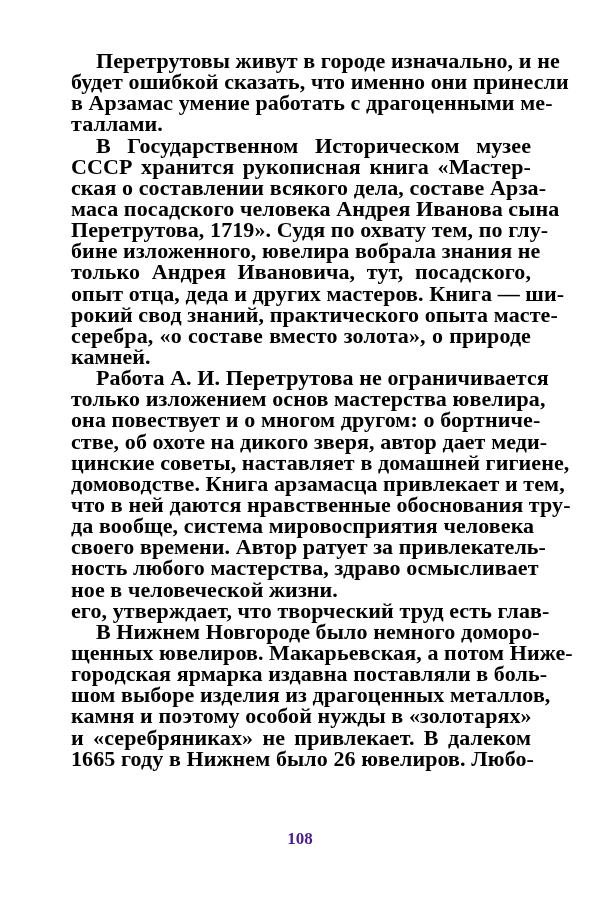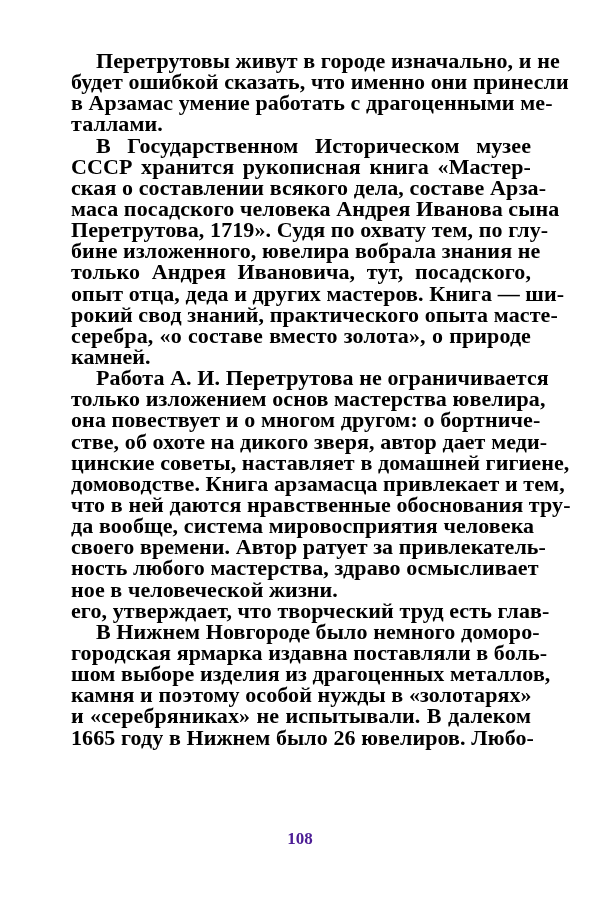--- a/index.html
+++ b/index.html
@@ -47,19 +47,20 @@
     <span class="line">стве, об охоте на дикого зверя, автор дает меди-</span>
     <span class="line">цинские советы, наставляет в домашней гигиене,</span>
     <span class="line">домоводстве. Книга арзамасца привлекает и тем,</span>
     <span class="line">что в ней даются нравственные обоснования тру-</span>
     <span class="line">да вообще, система мировосприятия человека</span>
     <span class="line">своего времени. Автор ратует за привлекатель-</span>
     <span class="line">ность любого мастерства, здраво осмысливает</span>
     <span class="line last">ное в человеческой жизни.</span>
     <span class="line">его, утверждает, что творческий труд есть глав-</span>
     <span class="line indent">В Нижнем Новгороде было немного доморо-</span>
+    <span class="line">щенных ювелиров. Макарьевская, а потом Ниже-</span>
     <span class="line">городская ярмарка издавна поставляли в боль-</span>
     <span class="line">шом выборе изделия из драгоценных металлов,</span>
     <span class="line">камня и поэтому особой нужды в «золотарях»</span>
-    <span class="line">и «серебряниках» не испытывали. В далеком</span>
+    <span class="line">и «серебряниках» не привлекает. В далеком</span>
     <span class="line">1665 году в Нижнем было 26 ювелиров. Любо-</span>
   </div>
 <div class="pagenum">108</div>
 
 </body></html>

